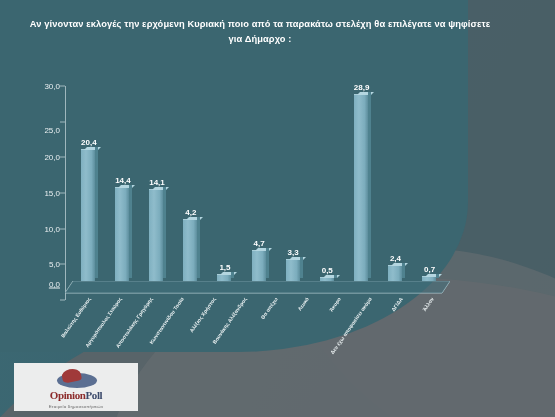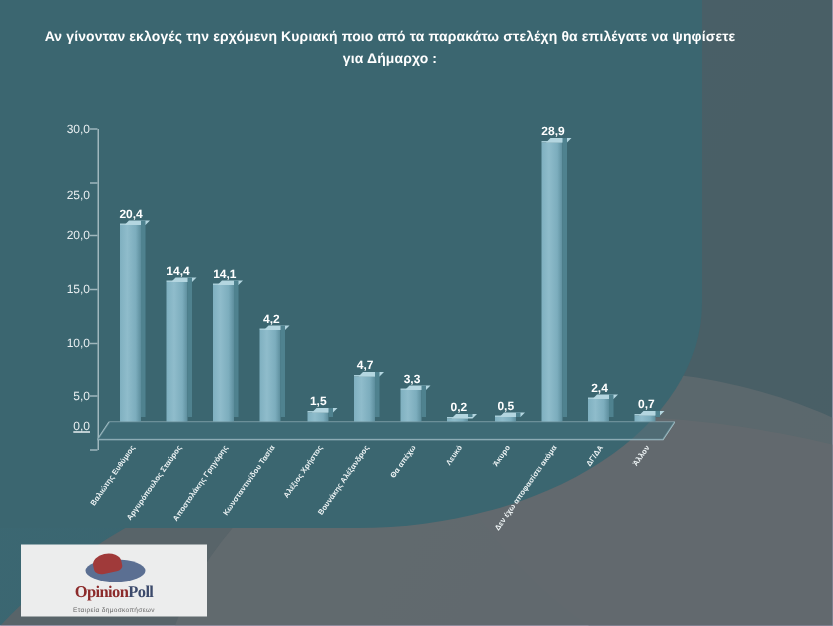--- a/index.html
+++ b/index.html
@@ -328,25 +328,20 @@
           <div class="bar" style="height: 30.2367px;">
             <div class="bar-value">4,7</div>
           </div>
         </div>
         <div class="bar-slot">
           <div class="bar" style="height: 21.23px;">
             <div class="bar-value">3,3</div>
           </div>
         </div>
         <div class="bar-slot">
-          <div class="bar" style="height: 2px;">
-            <div class="bar-value">0,2</div>
-          </div>
-        </div>
-        <div class="bar-slot">
           <div class="bar" style="height: 2.57333px;">
             <div class="bar-value">0,5</div>
           </div>
         </div>
         <div class="bar-slot">
           <div class="bar" style="height: 185.923px;">
             <div class="bar-value">28,9</div>
           </div>
         </div>
         <div class="bar-slot">

